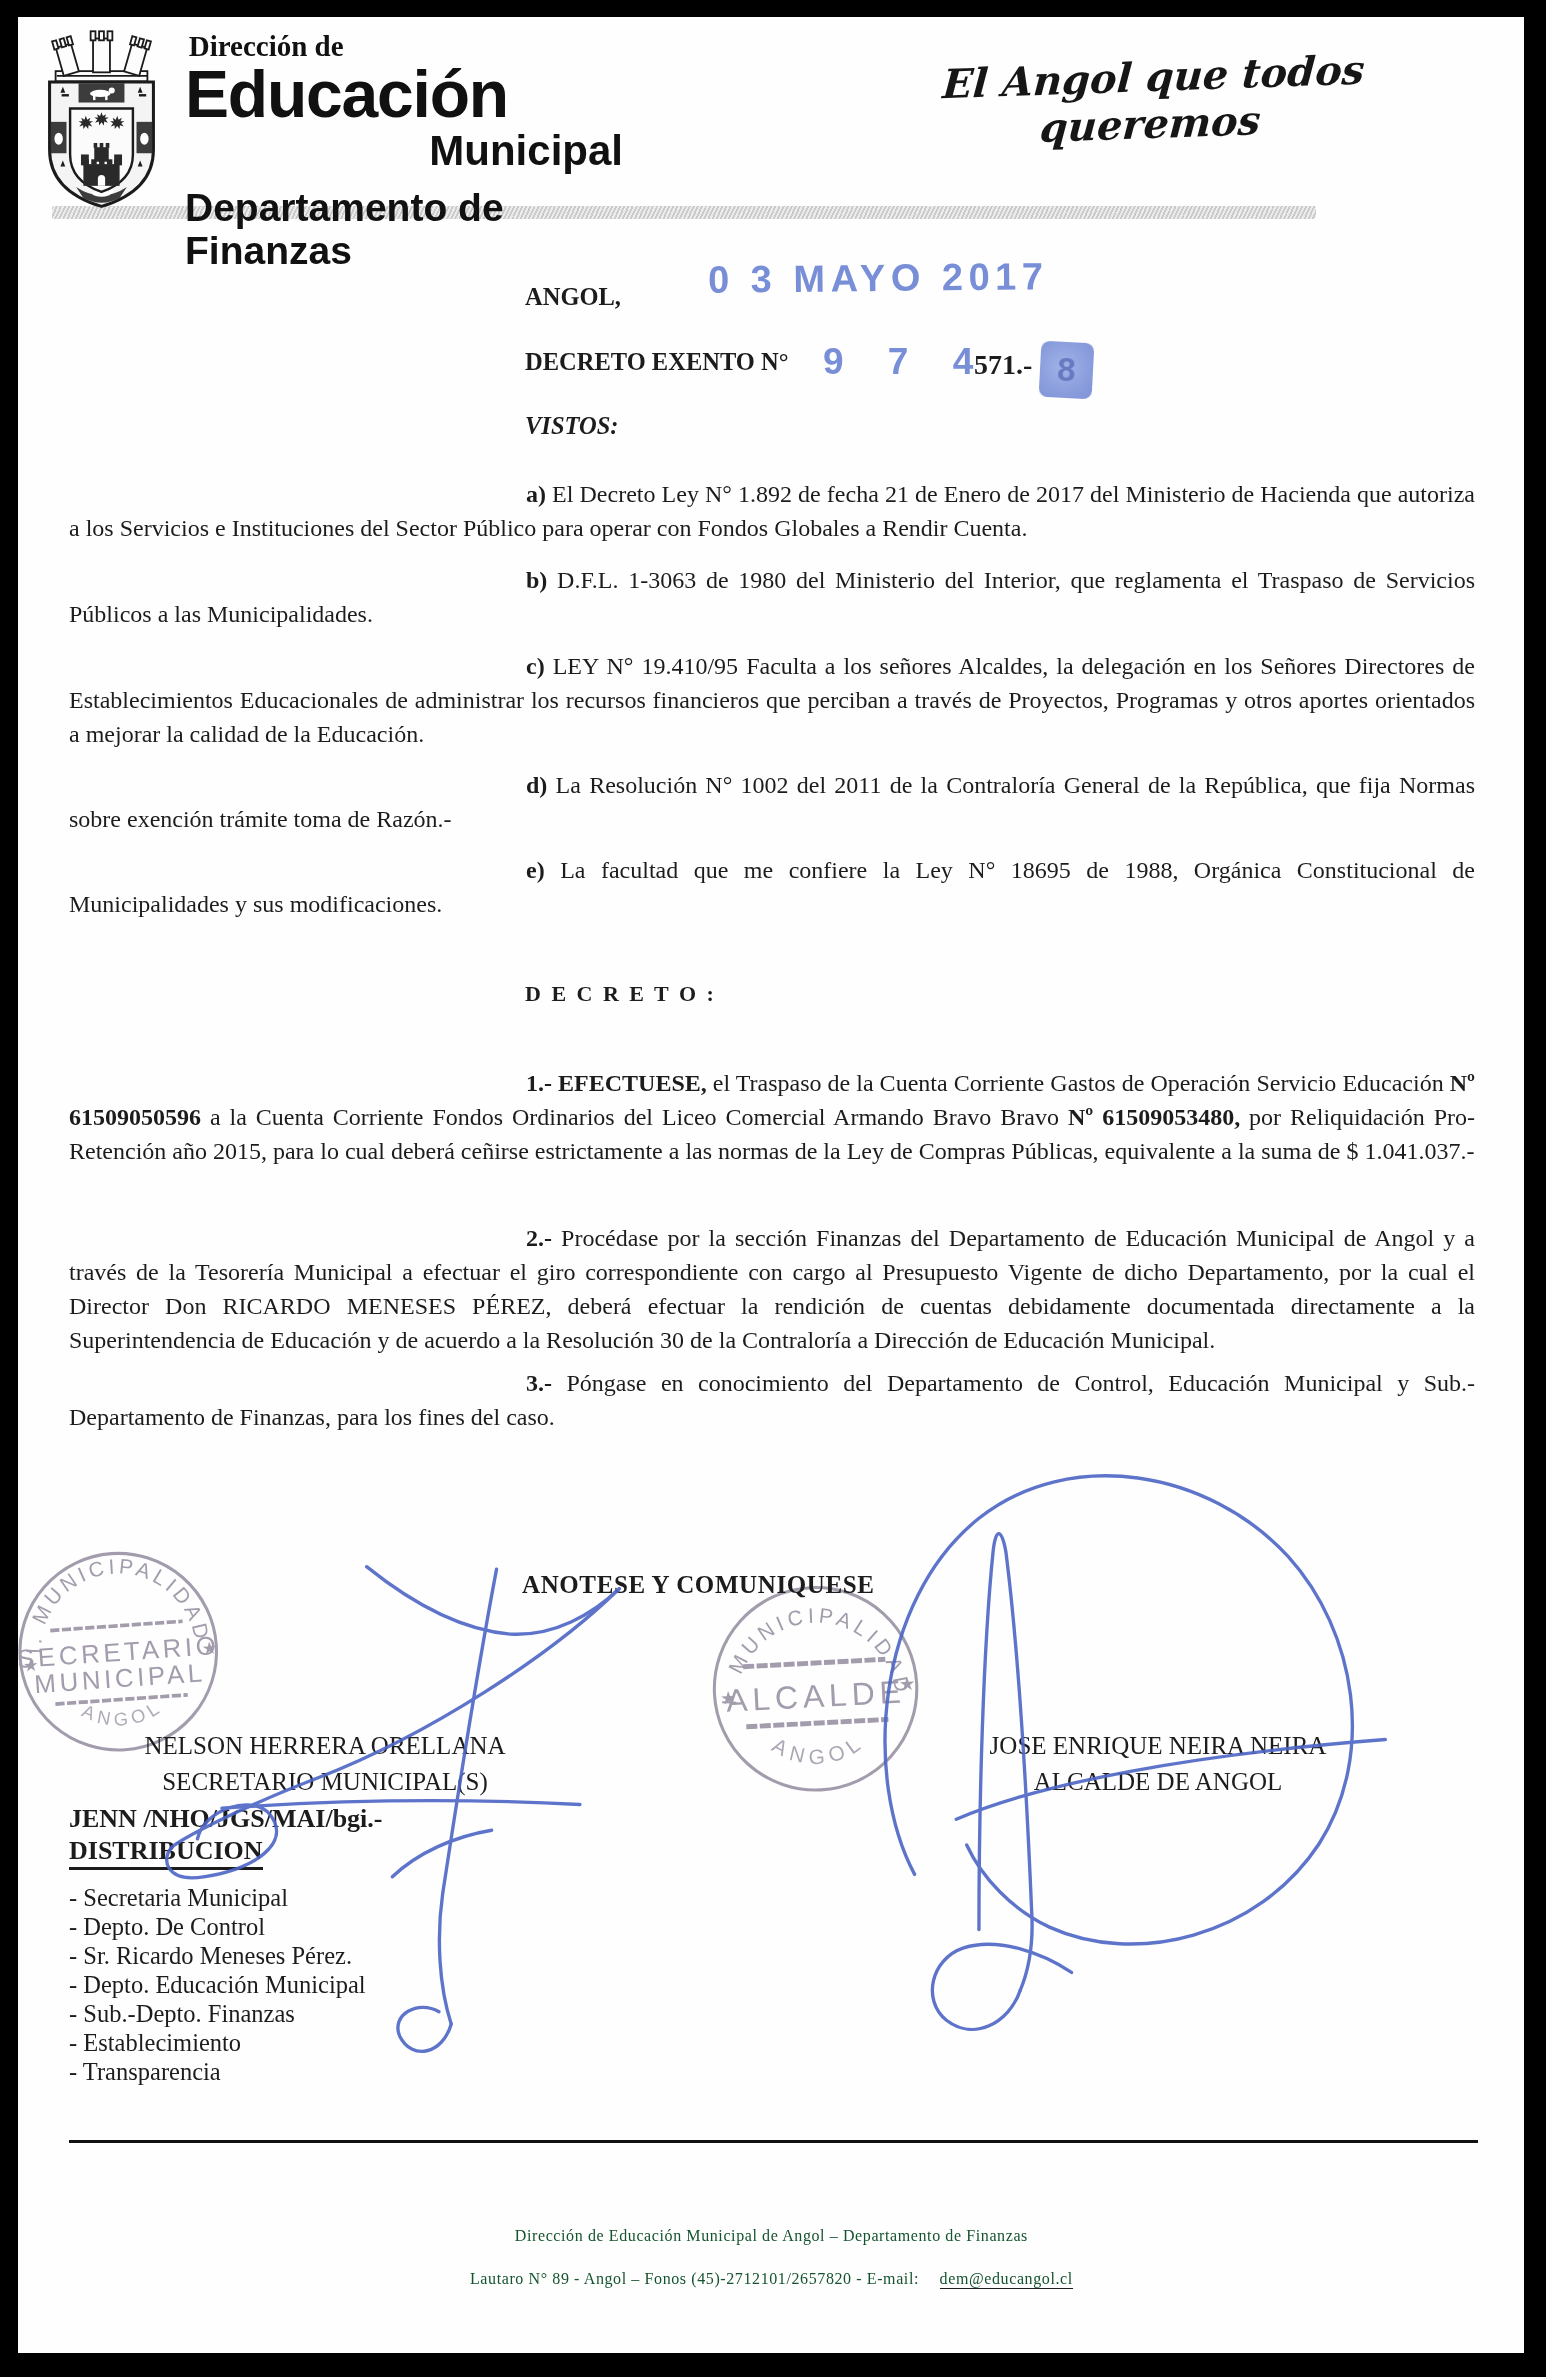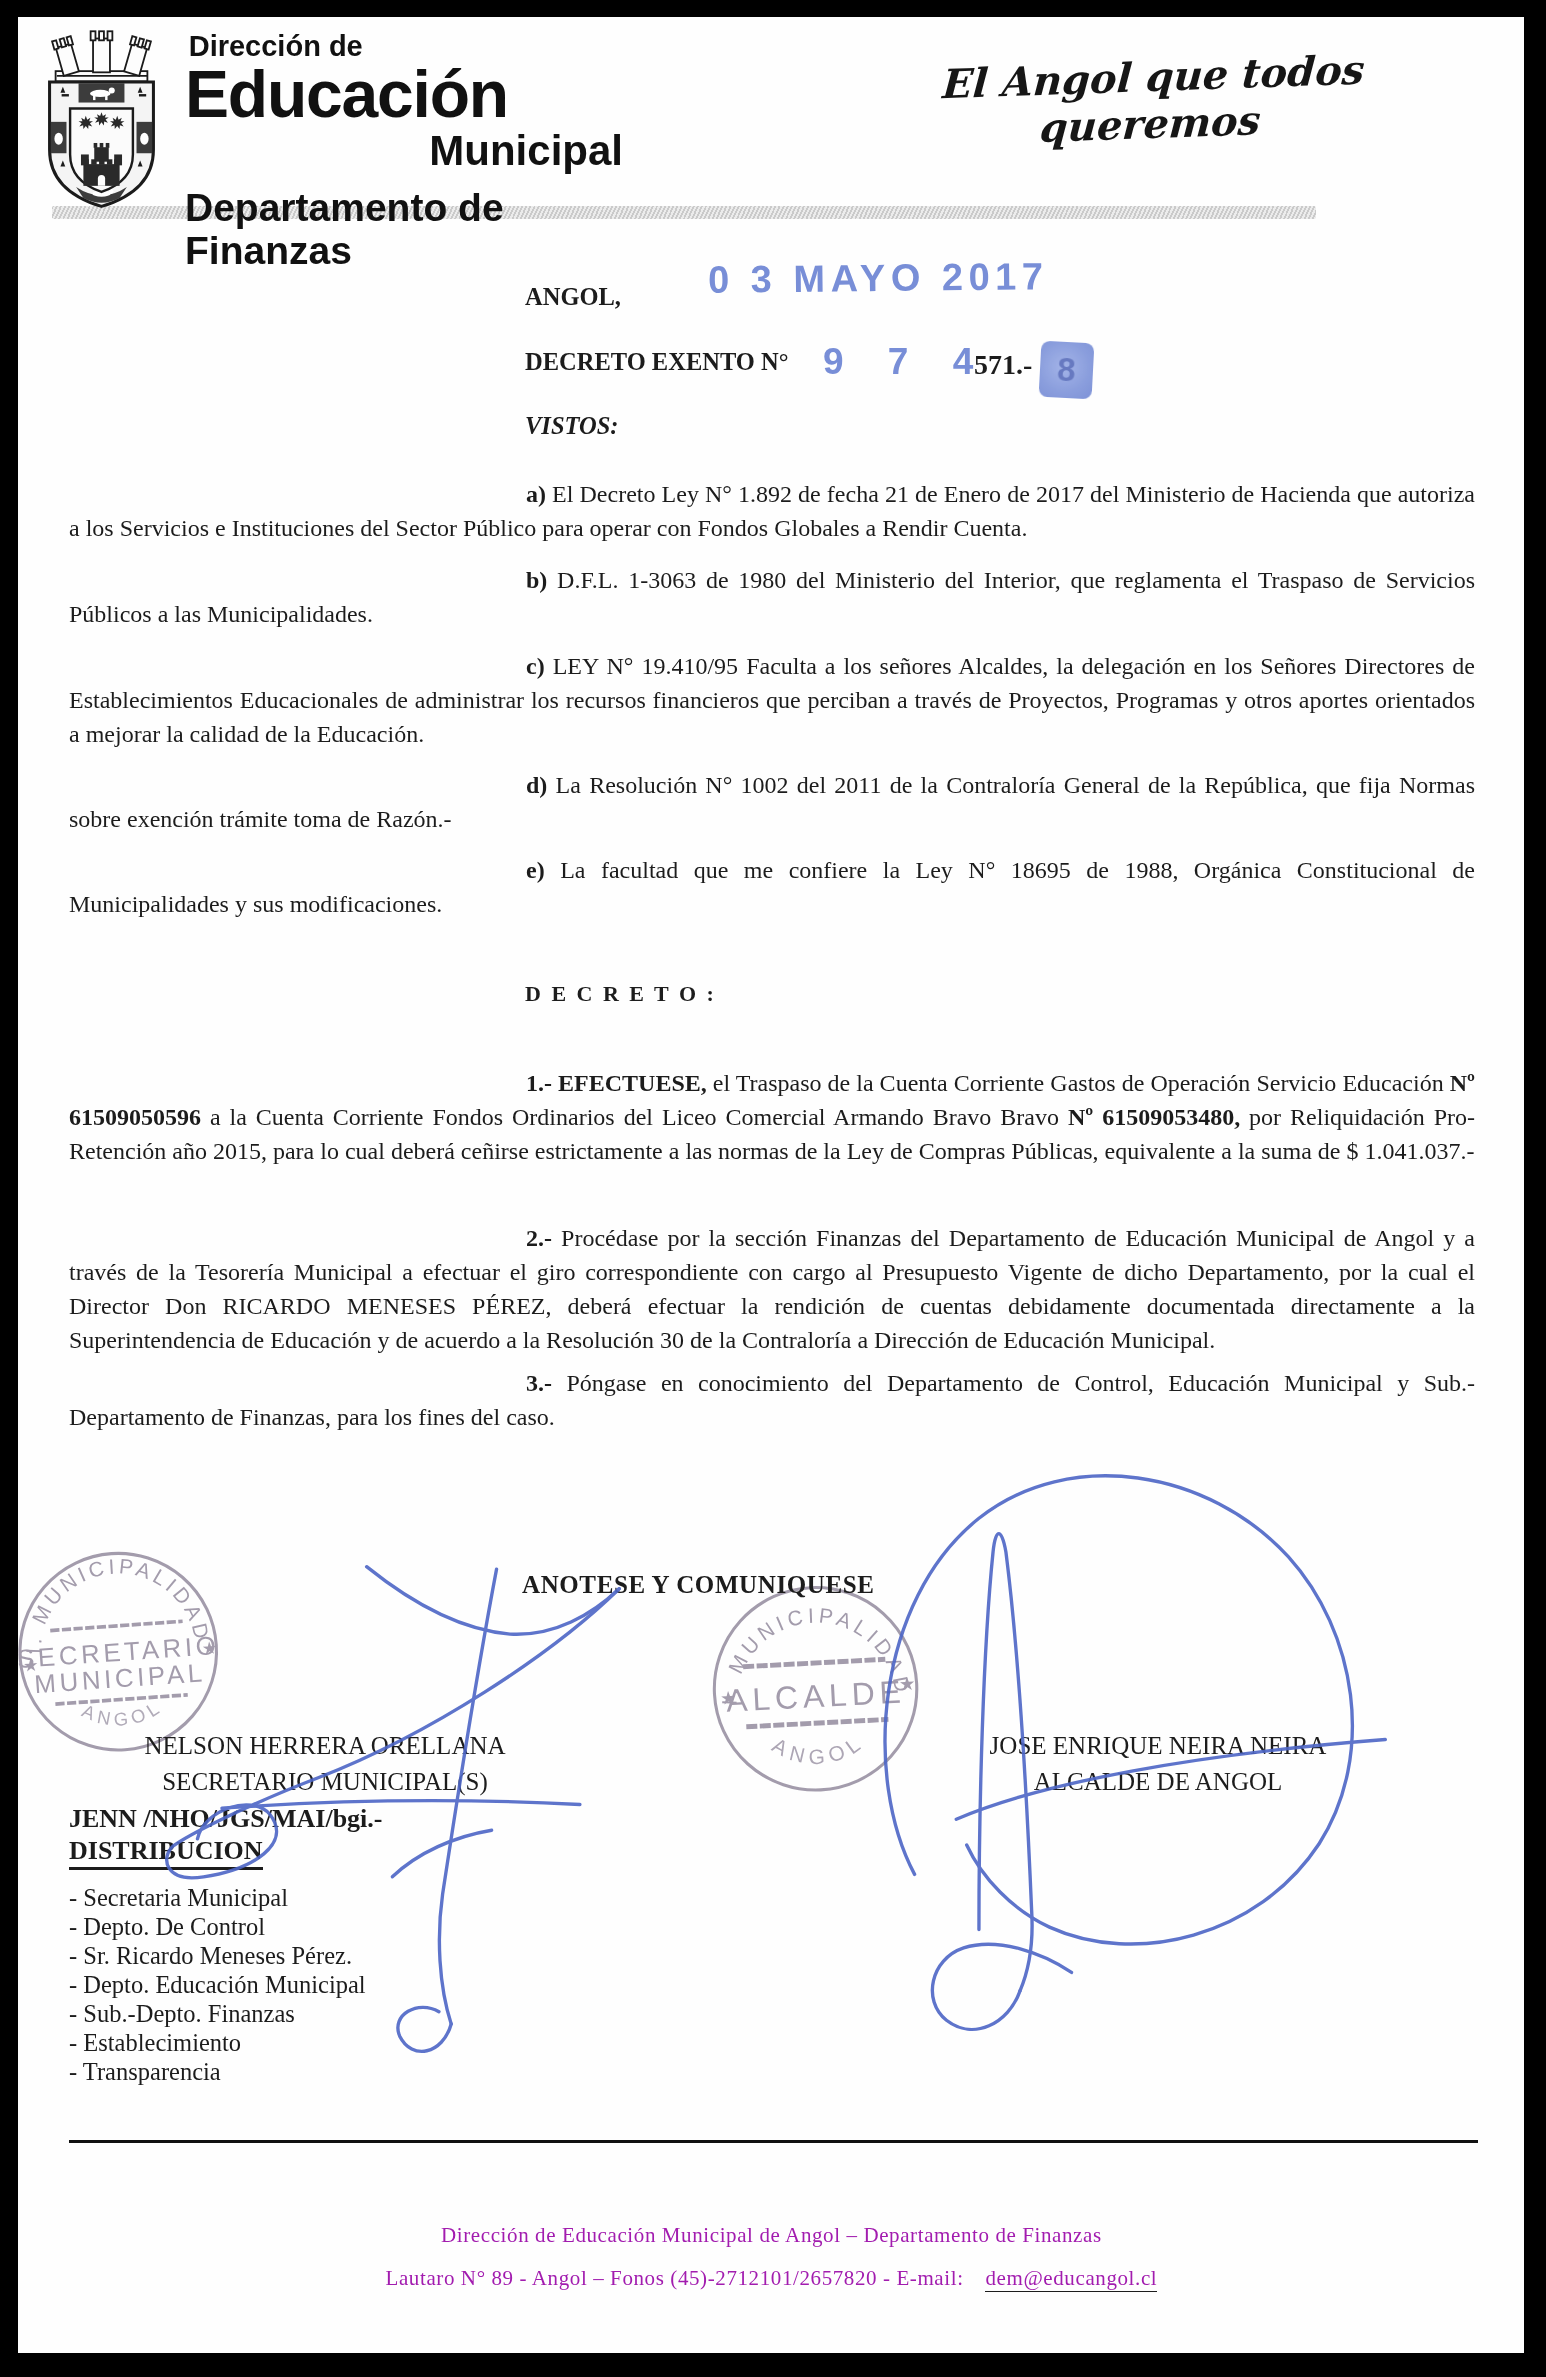--- a/index.html
+++ b/index.html
@@ -10,21 +10,21 @@
         font-family:"Liberation Serif",serif;color:var(--ink);}
   .frame{position:absolute;background:#000;z-index:9;}
   .frame.top{left:0;top:0;width:1546px;height:17px;}
   .frame.left{left:0;top:0;width:18.4px;height:2377px;}
   .frame.right{left:1524px;top:0;width:22px;height:2377px;}
   .frame.bottom{left:0;top:2353px;width:1546px;height:24.5px;}
 
   
   .logo-block{position:absolute;left:185px;top:31px;width:454px;z-index:3;
               font-family:"Liberation Sans",sans-serif;font-weight:bold;color:#111;}
-  .logo-l1{font-size:29px;line-height:1.05;margin-left:3.7px;}
+  .logo-l1{font-size:29px;line-height:1.05;margin-left:3.7px;font-family:Liberation Serif, serif;}
   .logo-l2{font-size:66px;line-height:1.0;letter-spacing:-1.2px;}
   .logo-l3{font-size:42px;line-height:1.0;text-align:right;padding-right:16px;margin-top:2.5px;}
   .logo-l4{font-size:39px;line-height:1.1;margin-top:15px;}
   .slogan{position:absolute;left:913px;top:53px;width:478px;z-index:3;text-align:center;
           font-family:"DejaVu Serif",serif;font-style:italic;font-weight:bold;font-size:40px;
           transform:rotate(-2deg) skewX(-6deg);color:#161616;}
   .scan-band{position:absolute;left:52px;top:206px;width:1264px;height:13px;z-index:2;opacity:.75;
              background:repeating-linear-gradient(115deg,#b9b9b9 0 1.8px,#e6e6e6 1.8px 3.7px);border-radius:1.8px;}
 
   
@@ -49,21 +49,21 @@
   .seal{position:absolute;z-index:1;opacity:.8;}
   .sig-overlay{position:absolute;left:0;top:0;z-index:5;pointer-events:none;}
 
   .initials{position:absolute;left:69px;top:1804px;font-weight:bold;font-size:26px;z-index:3;}
   .dist-head{position:absolute;left:69px;top:1836px;font-weight:bold;font-size:26px;z-index:3;
              border-bottom:3.7px solid #1c1c1c;padding-bottom:1.2px;}
   .dist-list{position:absolute;left:69px;top:1883px;font-size:24.5px;line-height:29px;z-index:3;}
 
   .footer-rule{position:absolute;left:69px;top:2140px;width:1409px;height:2.5px;background:#111;z-index:3;}
   .footer{position:absolute;left:18.4px;top:2214px;width:1506px;text-align:center;z-index:3;
-          font-size:21px;line-height:43px;letter-spacing:0.6px;color:#a21caf;}
+          font-size:16px;line-height:43px;letter-spacing:0.6px;color:#14532d;}
   .footer .email{border-bottom:1.8px solid #1d1d1d;padding-bottom:0.6px;margin-left:16px;}
 
   b{font-weight:bold;}
   svg text{font-family:"Liberation Sans",sans-serif;}
 </style>
 </head>
 <body>
 
 <div class="page">
 

